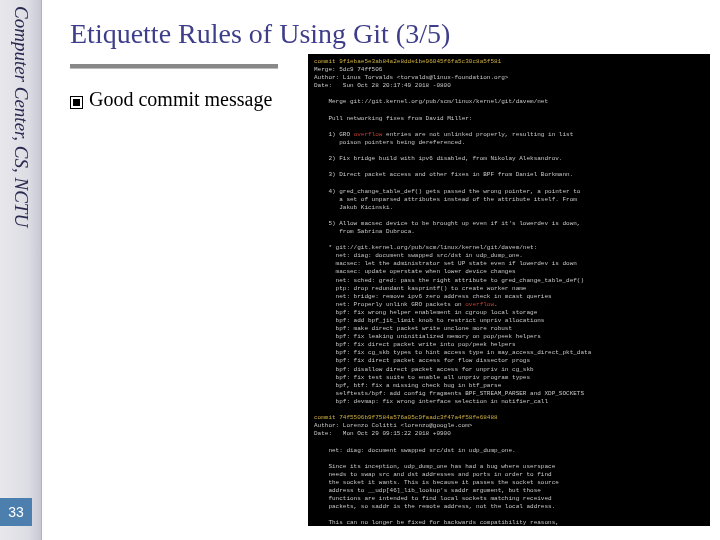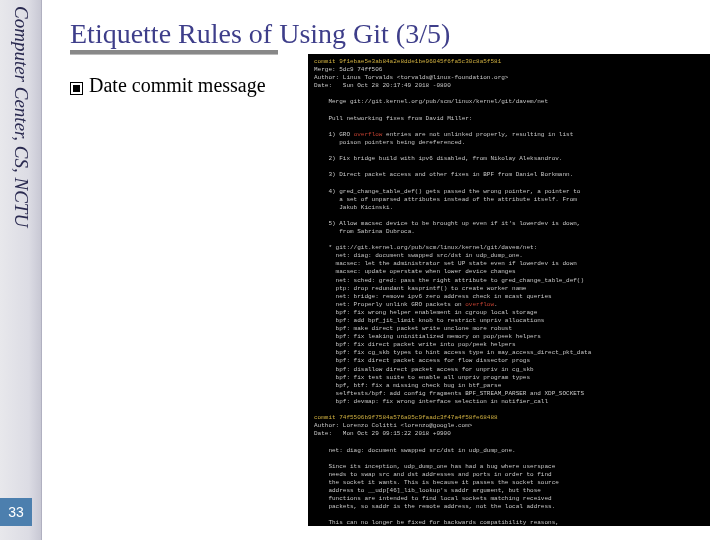--- a/index.html
+++ b/index.html
@@ -50,21 +50,21 @@
       left: 42px;
       top: 0;
       right: 0;
       height: 540px;
       padding: 18px 16px 10px 28px;
     }
     .title {
       font-size: 28px;
       color: #3e3e8a;
       font-family: "Times New Roman", serif;
-      margin-bottom: 0;
+      margin-bottom: 14px;
     }
     .title-underline {
       height: 4px;
       background: #888;
       width: 208px;
       margin-bottom: 20px;
       box-shadow: 0 1px 0 #bbb;
     }
     .content-row {
       display: flex;
@@ -114,21 +114,21 @@
   <div class="sidebar-text-inner">Computer Center, CS, NCTU</div>
   <div class="page-number">33</div>
 </div>
 
 <div class="main">
   <div class="title">Etiquette Rules of Using Git (3/5)</div>
   <div class="title-underline"></div>
   <div class="content-row">
     <div class="bullet-line">
       <span class="bullet-box"></span>
-      <span>Date commit message</span>
+      <span>Good commit message</span>
     </div>
   </div>
 
   <div class="terminal"><span class="t-yellow">commit 9f1ebae5e3ab84a2e8dde1be96045f6fa5c30c8a5f581</span>
 <span>Merge: 5dc9 74ff506</span>
 <span>Author: Linus Torvalds &lt;torvalds@linux-foundation.org&gt;</span>
 <span>Date:   Sun Oct 28 20:17:49 2018 -0800</span>
 
 <span>    Merge git://git.kernel.org/pub/scm/linux/kernel/git/davem/net</span>
 

